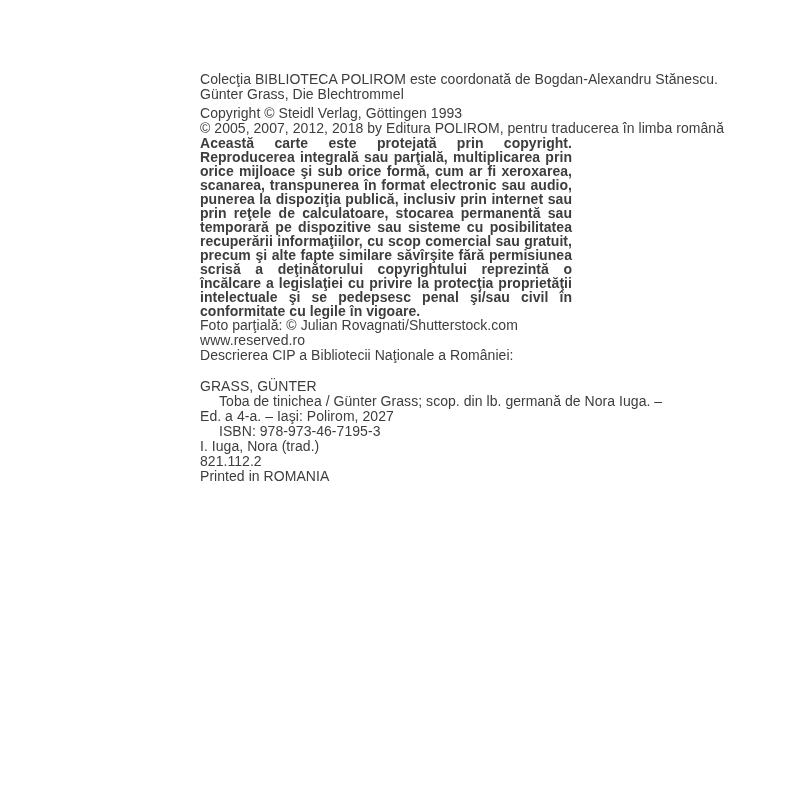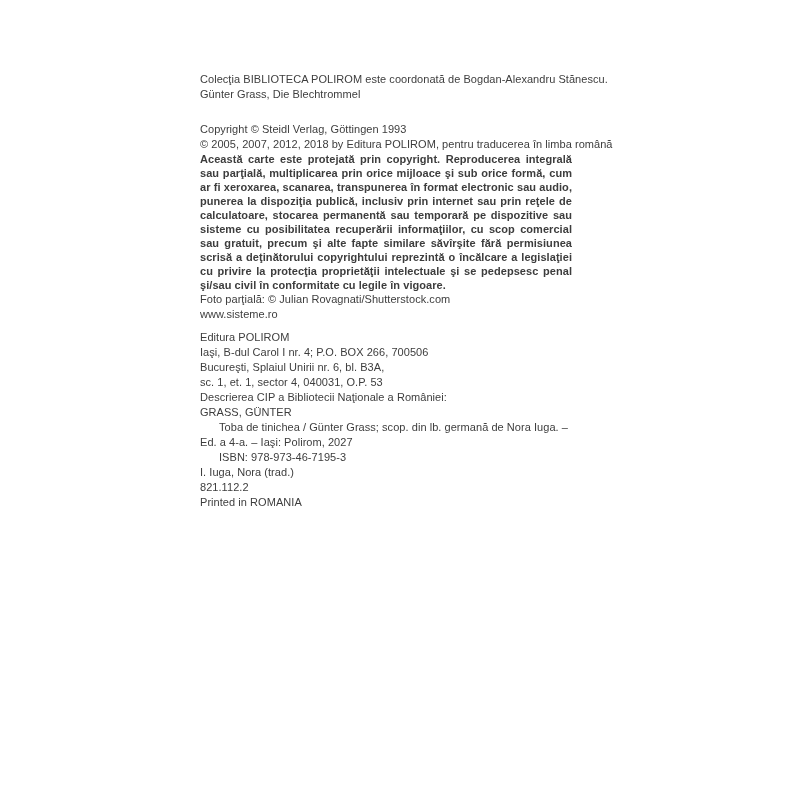--- a/index.html
+++ b/index.html
@@ -12,43 +12,43 @@
     height: 800px;
     overflow: hidden;
     font-family: "Liberation Sans", sans-serif;
     color: #3d3d3d;
   }
   .page {
     box-sizing: border-box;
     width: 760px;
     height: 800px;
     padding: 72px 188px 0 200px;
-    font-size: 11px;
+    font-size: 14px;
     line-height: 15px;
     letter-spacing: 0.05px;
   }
   .page p { margin: 0; }
   .oneline { white-space: nowrap; }
   .it { }
 
   .collection-note   { margin-top: 0; }
   .original-work     { margin-top: 162px; }
-  .orig-copyright    { margin-top: 20px; }
+  .orig-copyright    { margin-top: 4px; }
   .ro-copyright      { margin-top: 8px; }
   .legal-notice {
     margin-top: 11px;
     line-height: 14px;
     text-align: justify;
     font-weight: bold;
   }
   .cover-credit      { margin-top: 9px; }
   .website           { margin-top: 13px; }
   .publisher         { margin-top: 8px; }
   .cip-heading       { margin-top: 10px; }
-  .cip-author        { margin-top: 0; }
+  .cip-author        { margin-top: 16px; }
   .cip-title         { padding-left: 19px; }
   .cip-isbn          { margin-top: 8px; padding-left: 19px; }
   .cip-translator    { margin-top: 13px; }
   .cip-udc           { margin-top: 12px; }
   .printed-in        { margin-top: 12px; }
 </style>
 </head>
 <body>
 
 <div class="page">
@@ -60,28 +60,22 @@
   <div class="orig-copyright">
     <p class="oneline">Copyright © Steidl Verlag, Göttingen 1993</p>
   </div>
 
   <p class="ro-copyright oneline">© 2005, 2007, 2012, 2018 by Editura POLIROM, pentru traducerea în limba română</p>
 
   <p class="legal-notice">Această carte este protejată prin copyright. Reproducerea integrală sau parţială, multiplicarea prin orice mijloace şi sub orice formă, cum ar fi xeroxarea, scanarea, transpunerea în format electronic sau audio, punerea la dispoziţia publică, inclusiv prin internet sau prin reţele de calculatoare, stocarea permanentă sau temporară pe dispozitive sau sisteme cu posibilitatea recuperării informaţiilor, cu scop comercial sau gratuit, precum şi alte fapte similare săvîrşite fără permisiunea scrisă a deţinătorului copyrightului reprezintă o încălcare a legislaţiei cu privire la protecţia proprietăţii intelectuale şi se pedepsesc penal şi/sau civil în conformitate cu legile în vigoare.</p>
 
   <p class="cover-credit oneline">Foto parţială: © Julian Rovagnati/Shutterstock.com</p>
 
-  <p class="website oneline it">www.sisteme.ro</p>
+  <p class="website oneline it">www.reserved.ro</p>
 
-  <div class="publisher">
-    <p class="oneline">Editura POLIROM</p>
-    <p class="oneline">Iaşi, B-dul Carol I nr. 4; P.O. BOX 266, 700506</p>
-    <p class="oneline">Bucureşti, Splaiul Unirii nr. 6, bl. B3A,</p>
-    <p class="oneline">sc. 1, et. 1, sector 4, 040031, O.P. 53</p>
-  </div>
 
   <p class="cip-heading oneline">Descrierea CIP a Bibliotecii Naţionale a României:</p>
 
   <div class="cip-author">
     <p class="oneline">GRASS, GÜNTER</p>
     <p class="cip-title oneline"><span class="it">Toba de tinichea</span><span> / Günter Grass; scop. din lb. germană de Nora Iuga. –</span></p>
     <p class="oneline">Ed. a 4-a. – Iaşi: Polirom, 2027</p>
   </div>
 
   <p class="cip-isbn oneline">ISBN: 978-973-46-7195-3</p>

